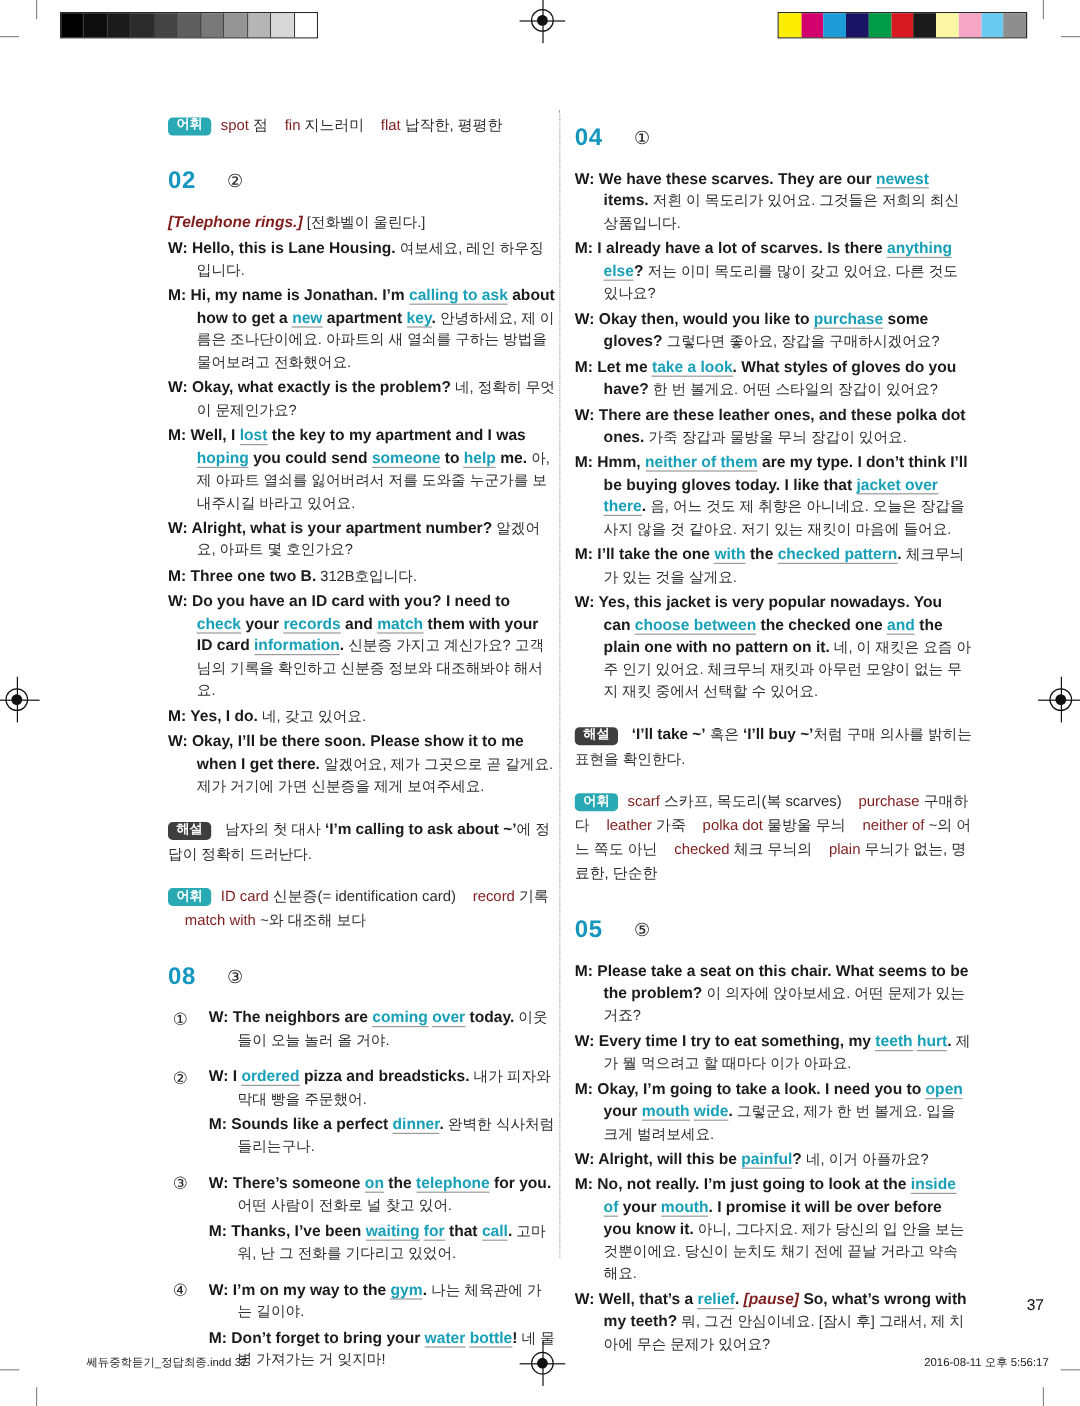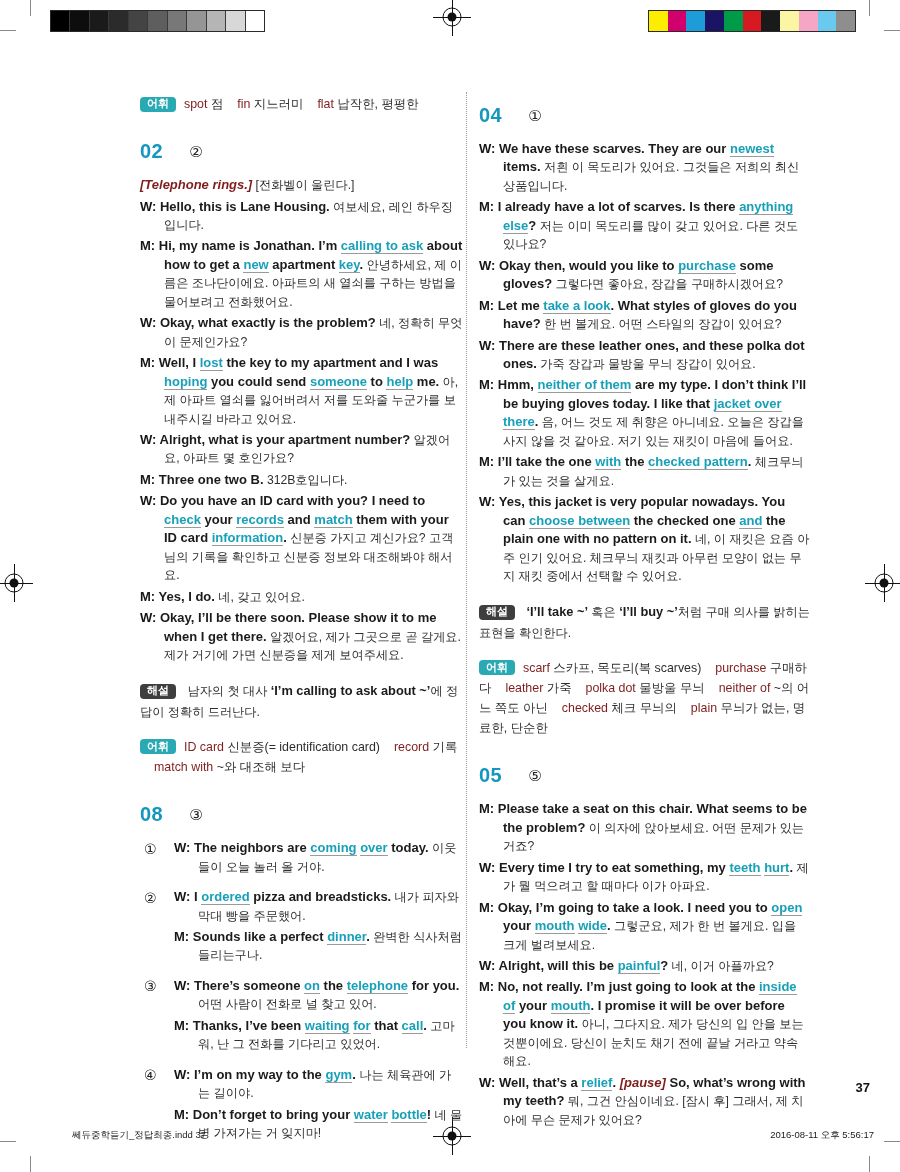--- a/index.html
+++ b/index.html
@@ -51,21 +51,21 @@
   .badge-dark{background:var(--badge-dark,#3E3E3E);}
   .vocab{margin:14px 0 10px 0;font-size:12.4px;line-height:1.62;color:#2e2e2e;font-weight:normal;}
   .vocab.lead{margin:6px 0 0 0;}
   .term{font-weight:normal;color:#7f1d1d;}
   .def{font-weight:normal;color:#2e2e2e;}
   .vsep{display:inline-block;width:14px;}
   .explain{margin:17px 0 6px 0;font-size:12.4px;line-height:1.62;color:#2e2e2e;font-weight:normal;}
   .explain .en{font-size:12.8px;}
   
   .page-num{position:absolute;left:832px;top:1080px;width:38px;text-align:right;
-            font-size:13px;font-weight:bold;color:#111;}
+            font-size:13px;font-weight:normal;color:#111;}
   .footer-text{position:absolute;top:1129px;font-size:9.5px;color:#1c1c1c;}
   #footer-left{left:72px;}
   #footer-right{right:26px;}
 </style>
 </head>
 <body>
 
 <div class="sheet" style="--accent: #17A0B8; --section: #1496BE; --badge-vocab: #29A9B3; --badge-dark: #3E3E3E;">
 
   <div class="bar" id="grayscale-bar">

